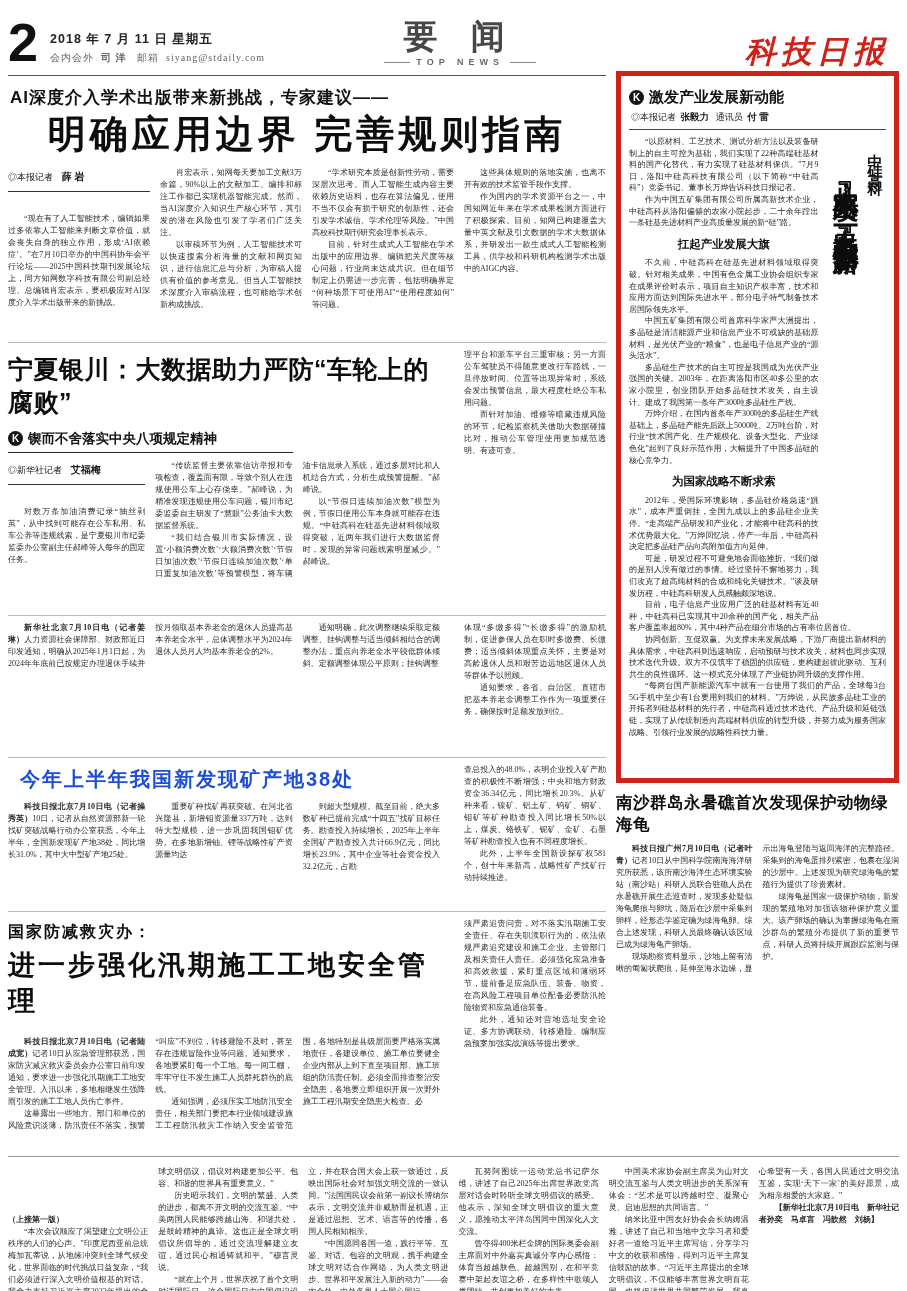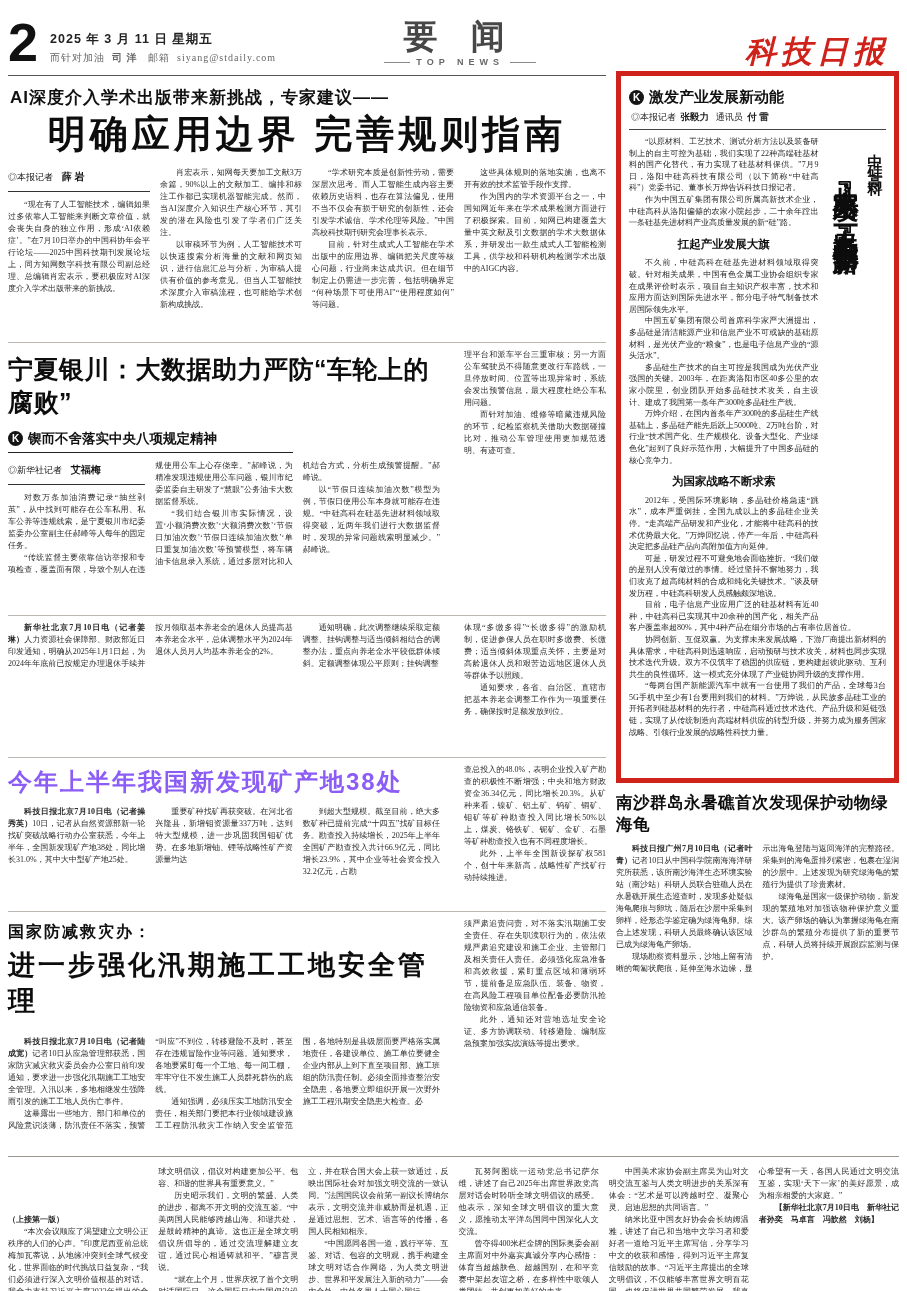--- a/index.html
+++ b/index.html
@@ -32,21 +32,21 @@
   .c2{columns:2;column-gap:10px;}
   .c3{columns:3;column-gap:10px;}
   .c4{columns:4;column-gap:10px;}
   .c6{columns:6;column-gap:10px;}
   .divider{border:none;border-top:1px solid #bcb8b1;margin:7px 0 6px 0;}
   .artflex{display:flex;gap:24px;}
   .artmain{flex:1;min-width:0;}
   .sidecol{flex:0 0 142px;width:142px;overflow:hidden;}
   .sidecol p:first-child{text-indent:0;}
   .byline{font-family:"Liberation Sans",sans-serif;font-size:10px;font-weight:bold;color:#111;
-          border-bottom:1.5px solid #333;padding:2px 0 7px 0;margin:0 0 7px 0;text-indent:0 !important;
+          border-bottom:1.5px solid #333;padding:2px 0 7px 0;margin:0 0 21px 0;text-indent:0 !important;
           break-inside:avoid;}
   .byline .pre{font-weight:normal;font-size:9px;margin-right:6px;}
   .kicon{display:inline-block;width:15px;height:15px;border-radius:50%;background:#151515;color:#fff;
          font-family:"Liberation Sans",sans-serif;font-weight:900;font-size:10px;line-height:15px;text-align:center;flex:0 0 15px;}
   .badge{display:flex;align-items:center;gap:5px;font-family:"Liberation Sans",sans-serif;font-weight:900;
          font-size:13.5px;color:#111;border-bottom:1.5px solid #222;padding:3px 0 4px 0;margin:2px 0 7px 0;width:66%;}
 
   
   .ai-kicker{font-family:"Liberation Sans",sans-serif;font-weight:bold;font-size:17px;letter-spacing:1px;margin:10px 0 4px 2px;color:#111;}
   .ai-head{font-family:"Liberation Sans",sans-serif;font-weight:900;font-size:38px;letter-spacing:4px;text-align:center;color:#0d0d0d;margin:2px 0 10px 0;line-height:1.15;}
@@ -56,21 +56,21 @@
   .yc-head{font-family:"Liberation Sans",sans-serif;font-weight:900;font-size:25px;letter-spacing:0.5px;color:#0d0d0d;margin:4px 0 8px 0;}
   .yc-body{height:148px;overflow:hidden;}
   .yc-side{height:208px;}
 
   
   .pen-head{font-family:"Liberation Sans",sans-serif;font-weight:900;font-size:25px;letter-spacing:1px;color:#0d0d0d;margin:2px 0 8px 0;}
   .pen-body{height:88px;overflow:hidden;}
   .pen-side{height:128px;}
 
   
-  .min-head{font-family:"Liberation Sans",sans-serif;font-weight:900;font-size:24px;letter-spacing:2px;color:#8b5cf6;margin:2px 0 8px 0;}
+  .min-head{font-family:"Liberation Sans",sans-serif;font-weight:900;font-size:20px;letter-spacing:2px;color:#1d4ed8;margin:2px 0 8px 12px;}
   .min-body{height:94px;overflow:hidden;}
   .min-side{height:140px;}
 
   
   .fl-kicker{font-family:"Liberation Sans",sans-serif;font-weight:900;font-size:16px;letter-spacing:2px;margin:4px 0 4px 0;color:#111;}
   .fl-head{font-family:"Liberation Sans",sans-serif;font-weight:900;font-size:27px;letter-spacing:3px;color:#0d0d0d;margin:0 0 17px 0;}
   .fl-body{height:112px;overflow:hidden;}
   .fl-side{height:188px;}
 
   
@@ -101,23 +101,23 @@
 
 <div class="page">
 
   <div class="mainrow">
 
     <div class="colL">
 
       <div class="hdr">
         <div class="pagenum">2</div>
         <div class="dateblock">
-          <div class="dateline">2025 年 3 月 11 日  星期五</div>
+          <div class="dateline">2018 年 7 月 11 日  星期五</div>
           <div class="editorline">
-            <span>而针对加油</span>&nbsp;
+            <span>会内会外</span>&nbsp;
             <b>司 洋</b>&nbsp;&nbsp;
             <span>邮箱</span>&nbsp;
             <span>siyang@stdaily.com</span>
           </div>
         </div>
         <div class="secblock">
           <div class="sec-cn">要  闻</div>
           <div class="sec-en">TOP NEWS</div>
         </div>
       </div>

